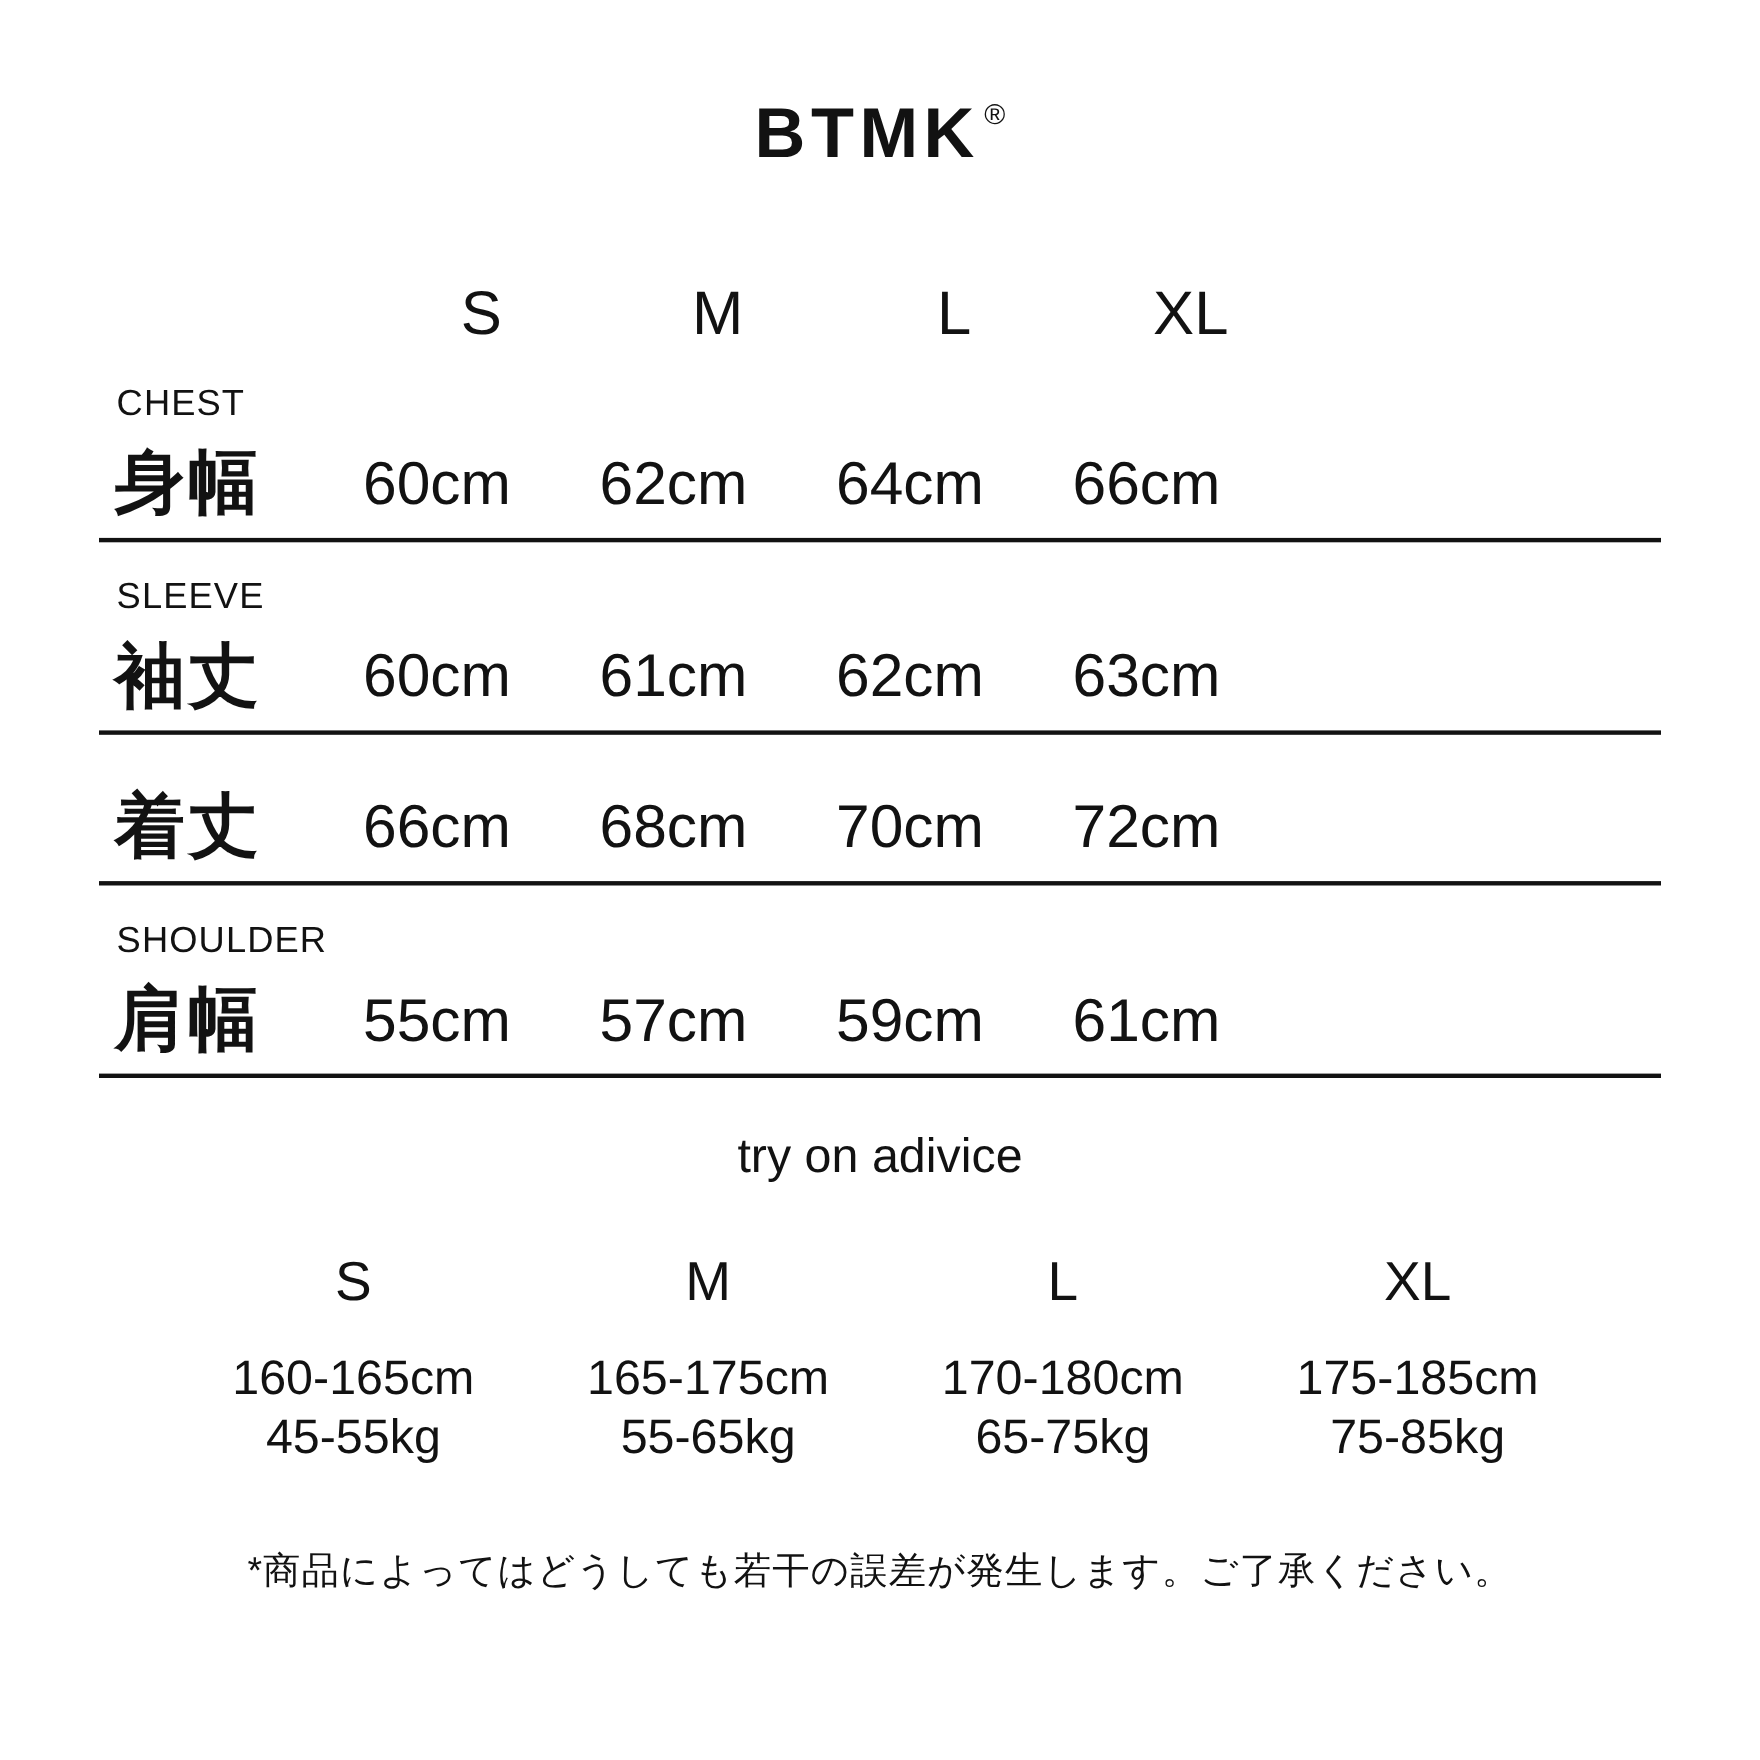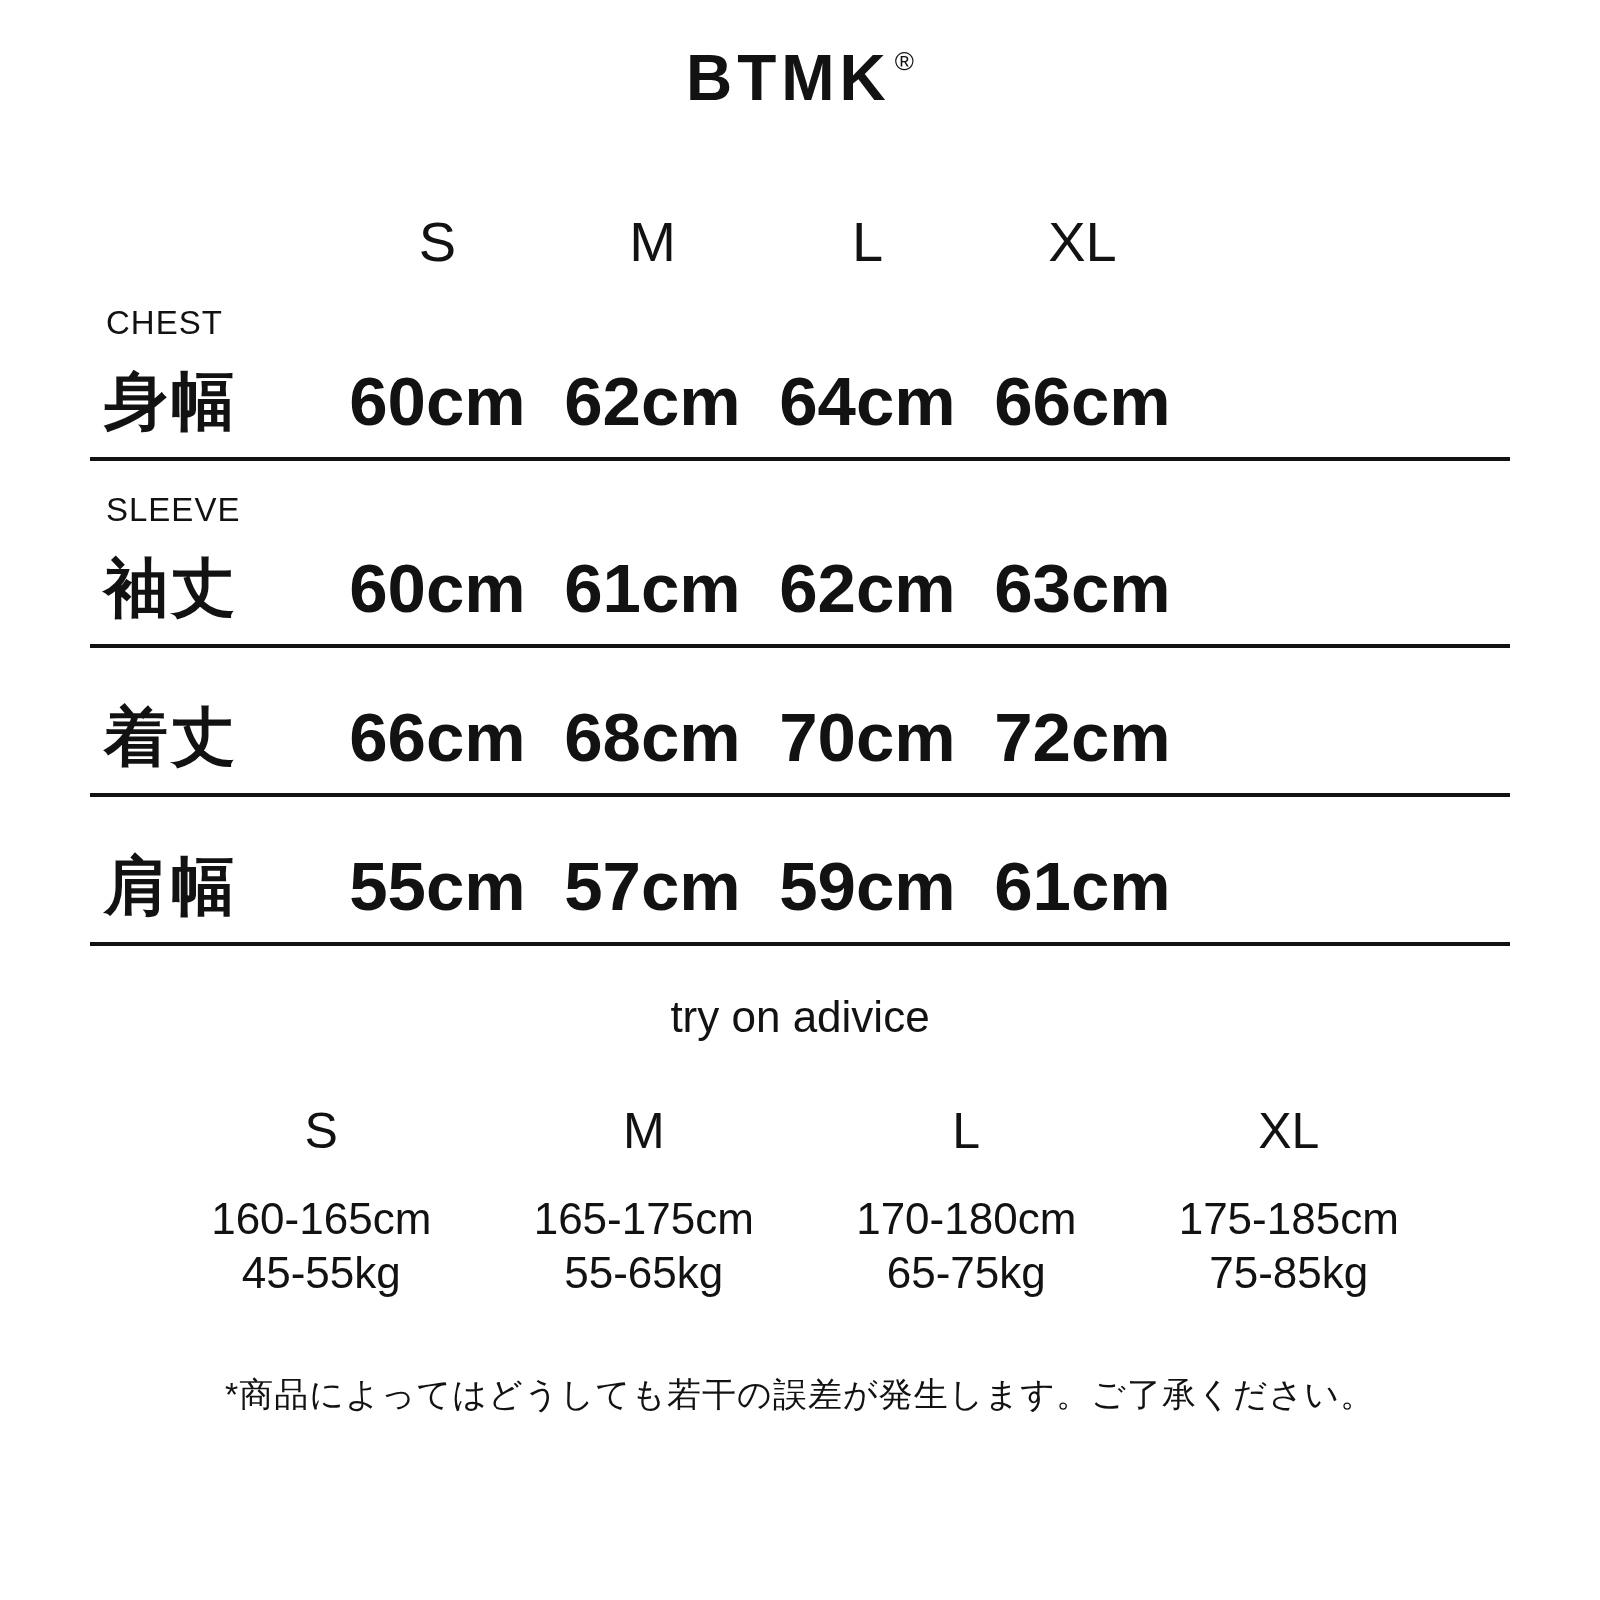--- a/index.html
+++ b/index.html
@@ -8,21 +8,21 @@
     width: 1600px;
     height: 1600px;
     font-family: "Liberation Sans", "DejaVu Sans", sans-serif;
     color: #121212;
     overflow: hidden;
   }
   .page { position: relative; width: 1600px; height: 1600px; }
 
   
   .brand-row {
-    padding-top: 43px;
+    padding-top: 86px;
     text-align: center;
     font-size: 64px;
     font-weight: 700;
     letter-spacing: 5px;
     line-height: 1.1;
   }
   .brand-mark {
     font-size: 26px;
     font-weight: 400;
     vertical-align: 30px;
@@ -71,23 +71,22 @@
     margin-top: 20px;
   }
   .row-label-jp {
     font-size: 64px;
     font-weight: 700;
     letter-spacing: 3px;
     padding-left: 14px;
     line-height: 1.05;
   }
   .cell {
-    text-align: center;
-    font-size: 69px;
-    font-weight: 700;
+    font-size: 55px;
+    font-weight: 400;
   }
 
   
   .advice-title {
     margin-top: 46px;
     text-align: center;
     font-size: 44px;
     font-weight: 500;
   }
   .advice-grid {
@@ -166,20 +165,21 @@
         <div class="row-label-jp">着丈</div>
         <div class="cell">66cm</div>
         <div class="cell">68cm</div>
         <div class="cell">70cm</div>
         <div class="cell">72cm</div>
         <div class="cell"></div>
       </div>
     </div>
 
     <div class="table-row">
+      <div class="row-label-en">SHOULDER</div>
       <div class="row-main">
         <div class="row-label-jp">肩幅</div>
         <div class="cell">55cm</div>
         <div class="cell">57cm</div>
         <div class="cell">59cm</div>
         <div class="cell">61cm</div>
         <div class="cell"></div>
       </div>
     </div>
 

